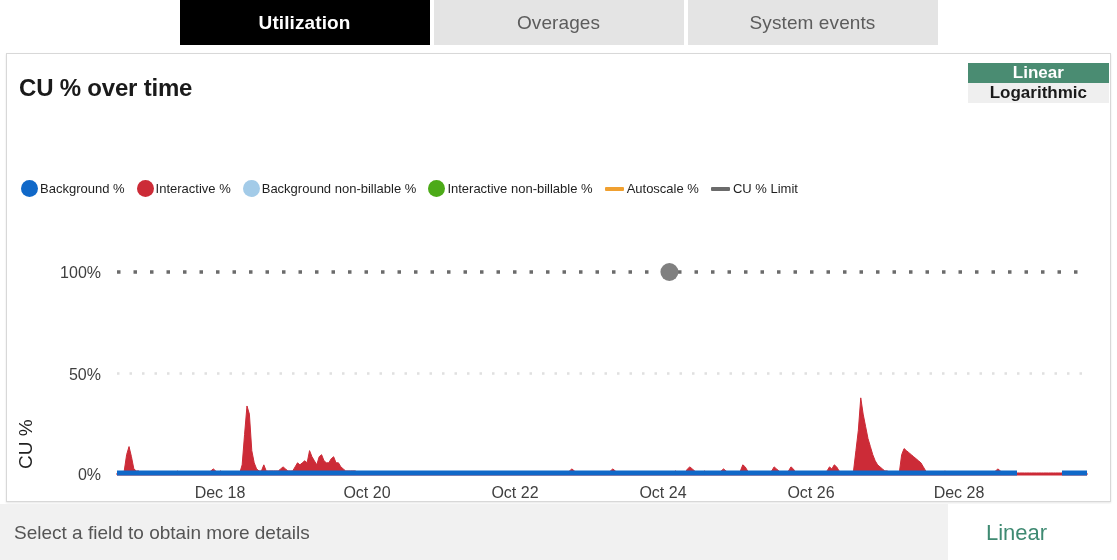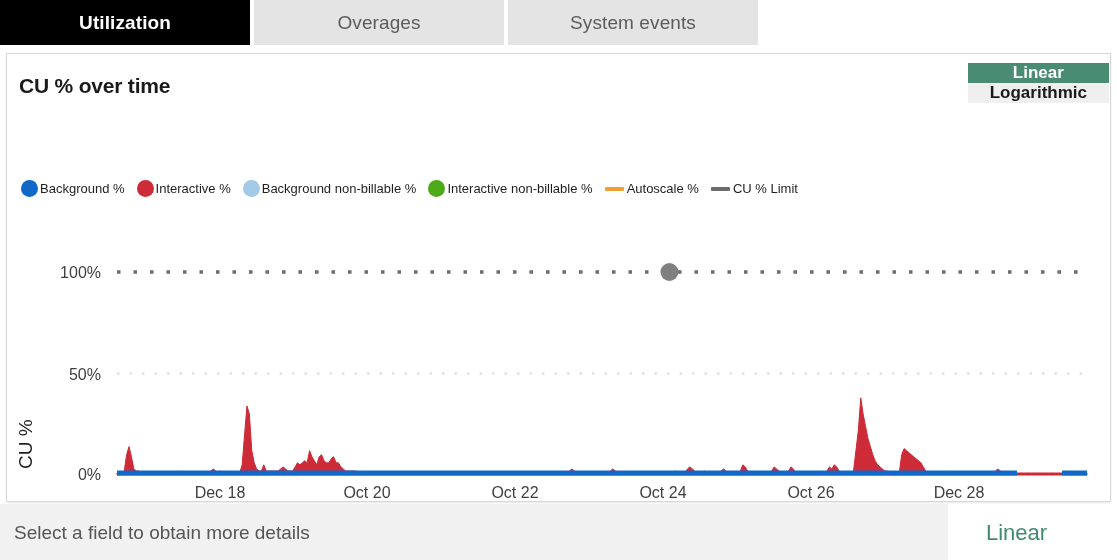--- a/index.html
+++ b/index.html
@@ -8,21 +8,21 @@
     background: #ffffff;
     font-family: "Liberation Sans", sans-serif;
     overflow: hidden;
   }
   * { box-sizing: border-box; }
 
   
   .tabbar {
     position: absolute; left: 0; top: 0;
     width: 1117px; height: 45px;
-    display: flex; gap: 4px;
+    display: flex; gap: 4px; justify-content: center;
   }
   .tab {
     height: 45px;
     display: flex; align-items: center; justify-content: center;
     font-size: 19px;
     background: #e4e4e4;
     color: #5c5c5c;
     cursor: pointer;
     user-select: none;
     letter-spacing: .1px;
@@ -41,21 +41,21 @@
   .card {
     position: absolute; left: 6px; top: 53px;
     width: 1105px; height: 449px;
     background: #ffffff;
     border: 1px solid #d8d8d8;
     box-shadow: 0 1px 2px rgba(0,0,0,.10), 0 0 0 0 rgba(0,0,0,0);
   }
 
   .card-title {
     position: absolute; left: 12px; top: 20px;
-    font-size: 21px; font-weight: 700; color: #1a1a1a;
+    font-size: 24px; font-weight: 700; color: #1a1a1a;
     letter-spacing: -.2px;
   }
 
   
   .scale-toggle {
     position: absolute; right: 1px; top: 9px;
     display: flex;
     height: 45px;
     flex-direction: column;
   }

